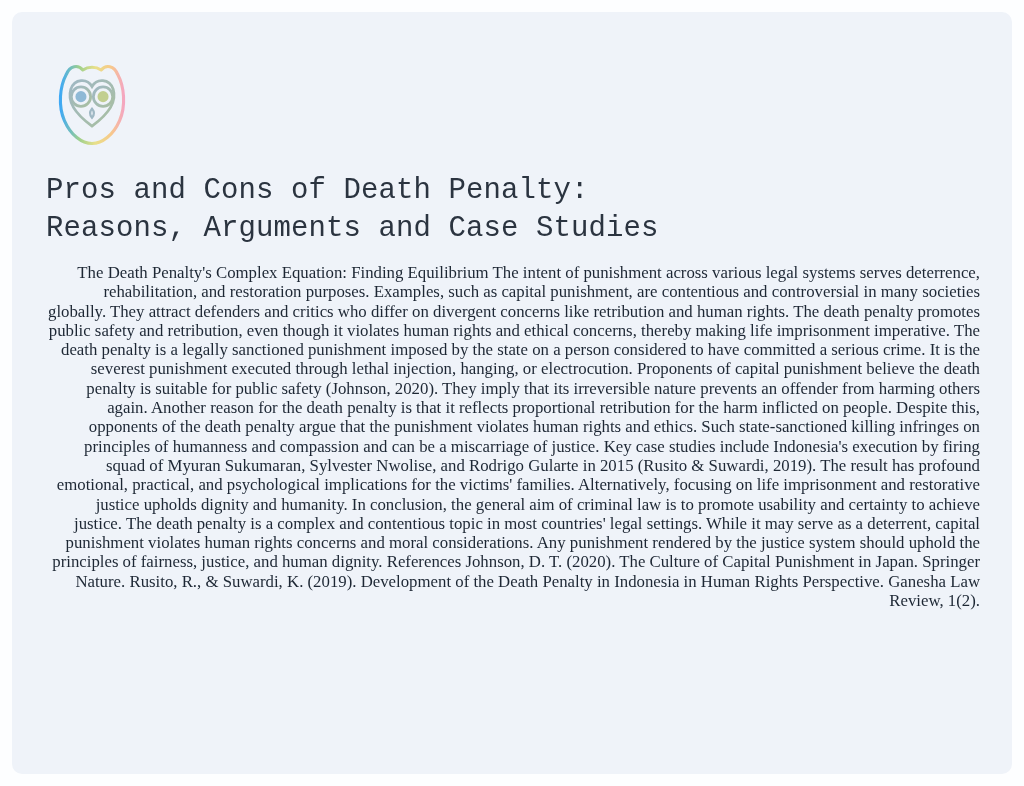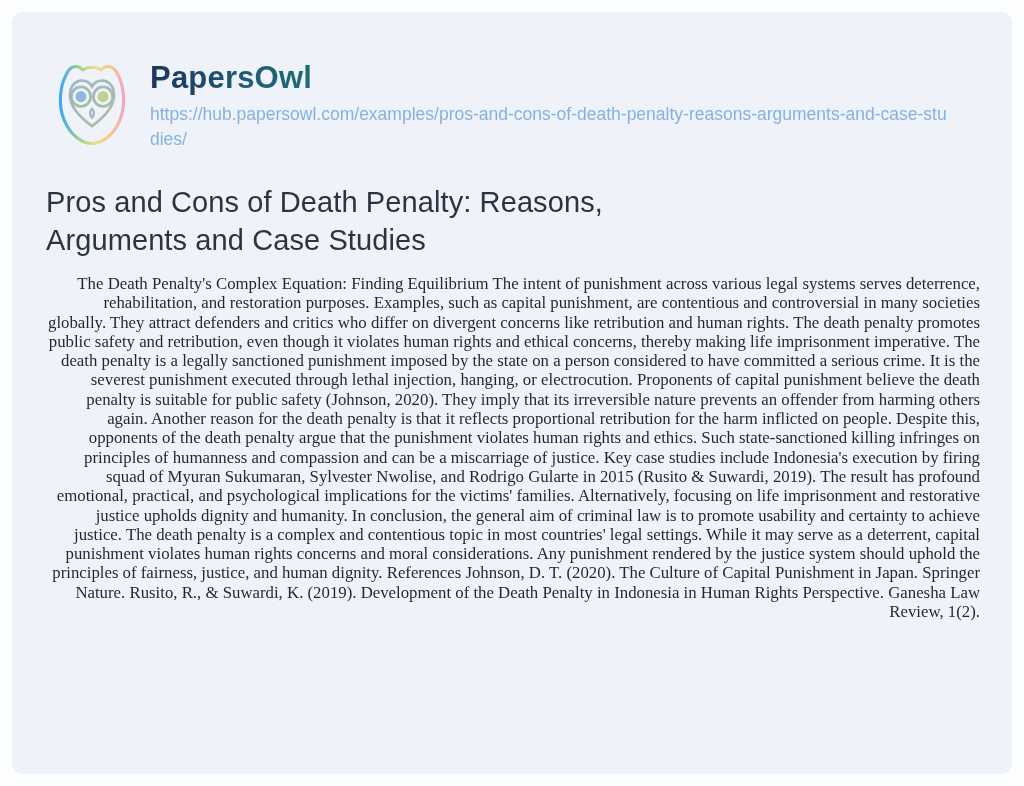--- a/index.html
+++ b/index.html
@@ -53,27 +53,28 @@
     color: #84b2e0;
     text-decoration: none;
     word-break: break-all;
     max-width: 800px;
     cursor: pointer;
   }
   .article {
     padding: 0 34px 0 34px;
   }
   .article-title {
-    margin-top: 31px;
+    margin-top: 20px;
     max-width: 640px;
     font-size: 29px;
     line-height: 38px;
     font-weight: 400;
     color: #2b3440;
     letter-spacing: 0.1px;
+    font-family: Liberation Mono, monospace;
   }
   .article-body {
     margin-top: 15px;
     width: 934px;
     font-family: "Liberation Serif", serif;
     font-size: 16.8px;
     line-height: 19.3px;
     color: #1d2734;
     text-align: right;
   }
@@ -110,24 +111,20 @@
           <circle cx="38" cy="44" r="6" fill="#8fb9d6"></circle>
 
           <circle cx="62" cy="44" r="10.5" fill="none" stroke="url(#owlGrad2)" stroke-width="3"></circle>
           <circle cx="62" cy="44" r="6" fill="#c2cf90"></circle>
 
           <path d="M50 57 C47.5 60, 47.5 64, 50 67 C52.5 64, 52.5 60, 50 57 Z" fill="none" stroke="#9fb8c4" stroke-width="2.4"></path>
         </svg>
       </span>
     </div>
 
-    <div class="brand-block">
-      <div class="brand-name">PapersOwl</div>
-      <a class="page-url" href="#">https://hub.papersowl.com/examples/pros-and-cons-of-death-penalty-reasons-arguments-and-case-studies/</a>
-    </div>
 
   </header>
 
   <main class="article">
     <h1 class="article-title">Pros and Cons of Death Penalty: Reasons, Arguments and Case Studies</h1>
     <p class="article-body">The Death Penalty's Complex Equation: Finding Equilibrium The intent of punishment across various legal systems serves deterrence, rehabilitation, and restoration purposes. Examples, such as capital punishment, are contentious and controversial in many societies globally. They attract defenders and critics who differ on divergent concerns like retribution and human rights. The death penalty promotes public safety and retribution, even though it violates human rights and ethical concerns, thereby making life imprisonment imperative. The death penalty is a legally sanctioned punishment imposed by the state on a person considered to have committed a serious crime. It is the severest punishment executed through lethal injection, hanging, or electrocution. Proponents of capital punishment believe the death penalty is suitable for public safety (Johnson, 2020). They imply that its irreversible nature prevents an offender from harming others again. Another reason for the death penalty is that it reflects proportional retribution for the harm inflicted on people. Despite this, opponents of the death penalty argue that the punishment violates human rights and ethics. Such state-sanctioned killing infringes on principles of humanness and compassion and can be a miscarriage of justice. Key case studies include Indonesia's execution by firing squad of Myuran Sukumaran, Sylvester Nwolise, and Rodrigo Gularte in 2015 (Rusito &amp; Suwardi, 2019). The result has profound emotional, practical, and psychological implications for the victims' families. Alternatively, focusing on life imprisonment and restorative justice upholds dignity and humanity. In conclusion, the general aim of criminal law is to promote usability and certainty to achieve justice. The death penalty is a complex and contentious topic in most countries' legal settings. While it may serve as a deterrent, capital punishment violates human rights concerns and moral considerations. Any punishment rendered by the justice system should uphold the principles of fairness, justice, and human dignity. References Johnson, D. T. (2020). The Culture of Capital Punishment in Japan. Springer Nature. Rusito, R., &amp; Suwardi, K. (2019). Development of the Death Penalty in Indonesia in Human Rights Perspective. Ganesha Law Review, 1(2).</p>
   </main>
 
 </div>
 

